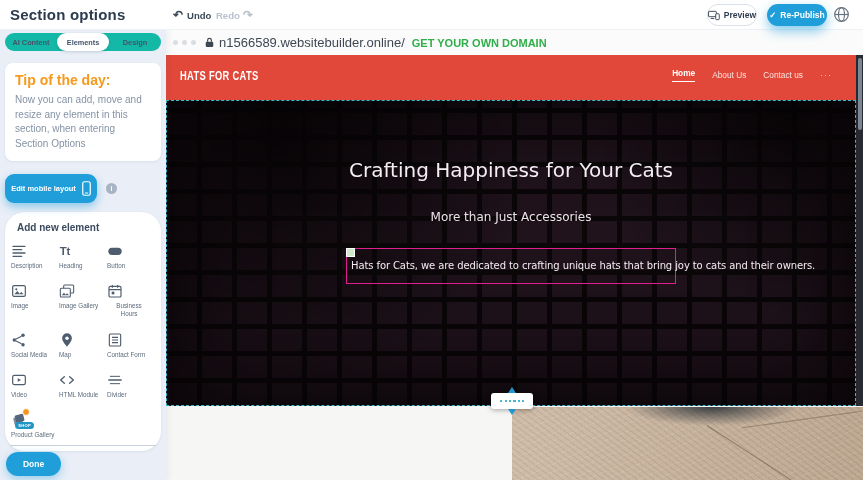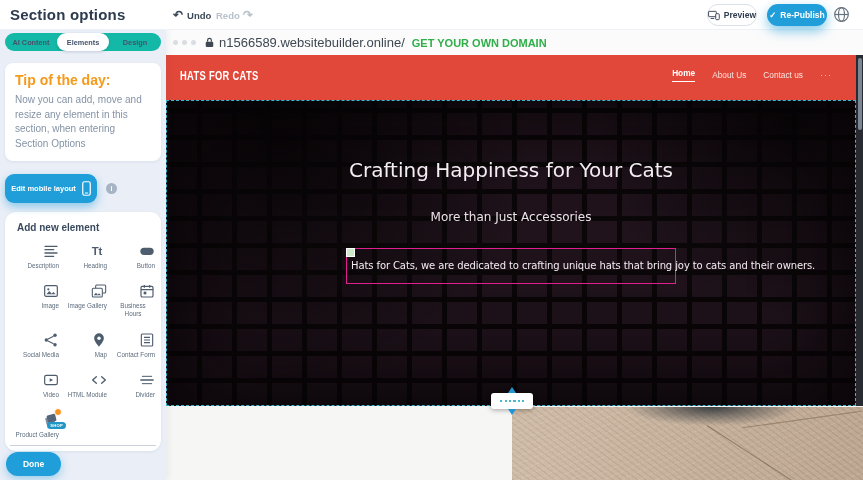--- a/index.html
+++ b/index.html
@@ -37,25 +37,25 @@
     box-shadow:0 1px 3px rgba(40,60,90,.08); }
   .tip-title { font-size:14px; font-weight:bold; color:#f59a1d; }
   .tip-body { margin-top:5px; font-size:10px; line-height:1.45; color:#8593a5; }
   .edit-mobile-row { margin:13px 0 0 5px; display:flex; align-items:center; }
   .edit-mobile-btn { width:92px; height:29px; border-radius:9px; background:#1f9ed9; color:#fff;
     display:flex; align-items:center; justify-content:center; gap:6px; font-size:7.5px; font-weight:bold;
     cursor:pointer; box-shadow:0 4px 9px rgba(31,158,217,.45); }
   .info-dot { margin-left:9px; width:11px; height:11px; border-radius:50%; background:#a7b4c4;
     color:#fff; font-size:7px; font-weight:bold; display:flex; align-items:center; justify-content:center;
     cursor:pointer; }
-  .add-card { margin:9px 5px 0; background:#fff; border-radius:11px; padding:10px 6px 12px;
+  .add-card { margin:9px 5px 0; background:#fff; border-radius:20px; padding:10px 6px 12px;
     box-shadow:0 1px 3px rgba(40,60,90,.08); }
   .add-title { font-size:10px; font-weight:bold; color:#3a4a5e; margin:0 0 10px 6px; }
   .el-grid { display:grid; grid-template-columns:repeat(3,1fr); row-gap:13px; }
-  .el-cell { display:flex; flex-direction:column; align-items:flex-end; gap:3px; cursor:pointer; }
+  .el-cell { display:flex; flex-direction:column; align-items:flex-start; gap:3px; cursor:pointer; }
   .el-cell svg { width:16px; height:16px; }
   .el-label { font-size:6.3px; color:#5c6b7c; text-align:center; line-height:1.3; max-width:44px; }
   .pg-wrap { position:relative; width:16px; height:16px; }
   .pg-badge { position:absolute; right:-3px; top:-4px; width:8px; height:8px; border-radius:50%;
     background:#f7941e; border:1px solid #fff; }
   .pg-shop { position:absolute; right:-7px; bottom:-1px; background:#2196c4; color:#fff;
     font-size:4.2px; font-weight:bold; padding:1px 3px; border-radius:5px; letter-spacing:.2px; }
   .sidebar-divider { position:absolute; left:10px; right:10px; top:415px; height:1px; background:#c9d1dc; }
   .done-btn { position:absolute; left:6px; top:422px; width:55px; height:24px; border-radius:12px;
     background:#1f9ed9; color:#fff; font-size:8.5px; font-weight:bold; display:flex; align-items:center;

